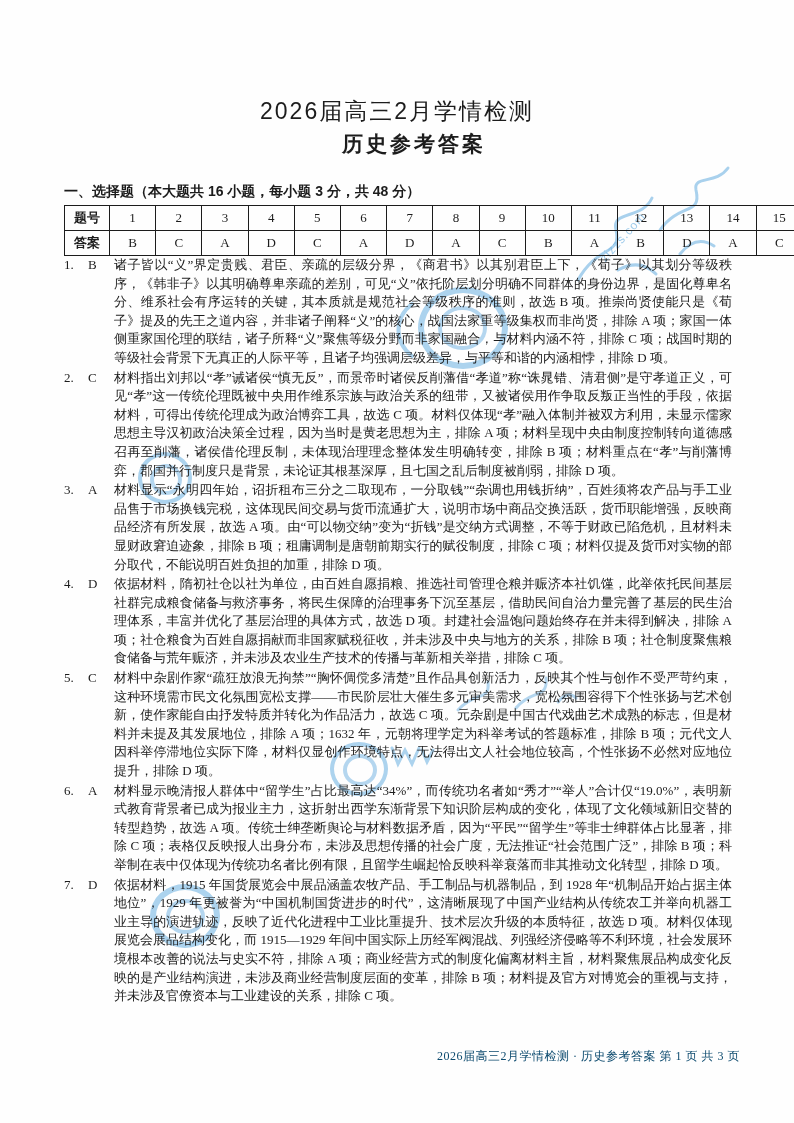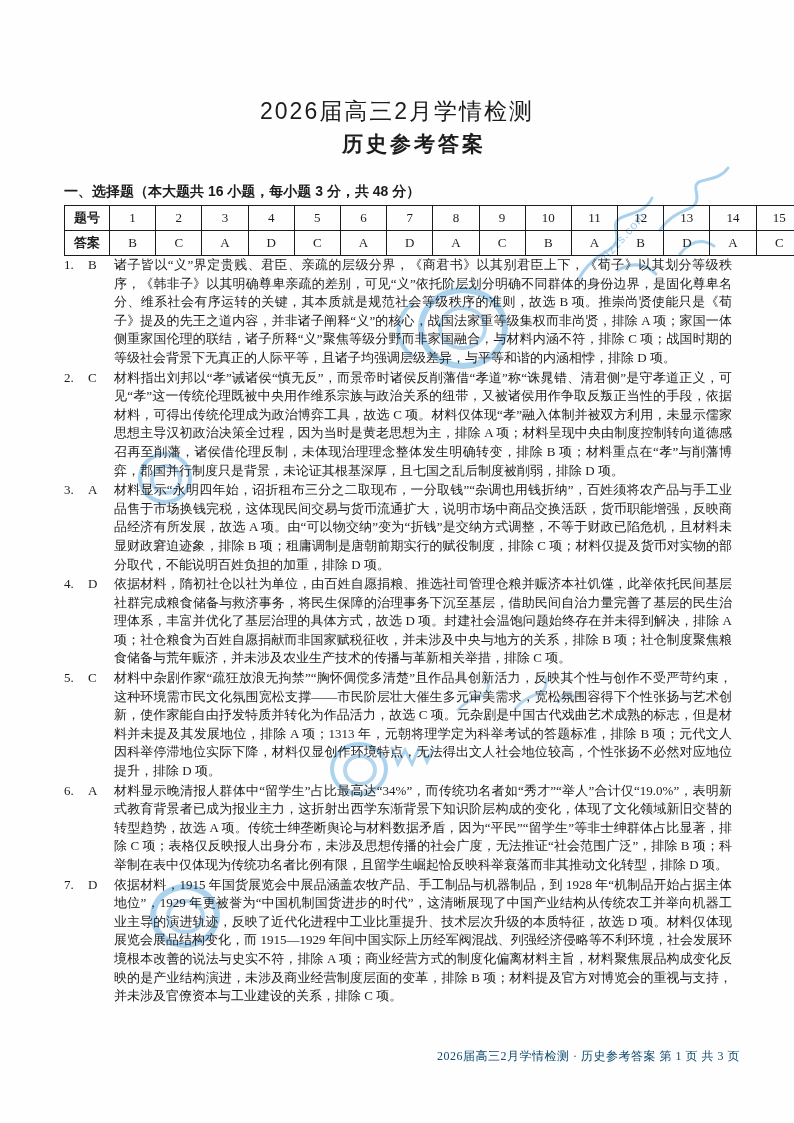--- a/index.html
+++ b/index.html
@@ -208,21 +208,21 @@
 
     <div class="exp-item">
       <span class="exp-num">4.</span>
       <span class="exp-ans">D</span>
       <div class="exp-text">依据材料，隋初社仓以社为单位，由百姓自愿捐粮、推选社司管理仓粮并赈济本社饥馑，此举依托民间基层社群完成粮食储备与救济事务，将民生保障的治理事务下沉至基层，借助民间自治力量完善了基层的民生治理体系，丰富并优化了基层治理的具体方式，故选 D 项。封建社会温饱问题始终存在并未得到解决，排除 A 项；社仓粮食为百姓自愿捐献而非国家赋税征收，并未涉及中央与地方的关系，排除 B 项；社仓制度聚焦粮食储备与荒年赈济，并未涉及农业生产技术的传播与革新相关举措，排除 C 项。</div>
     </div>
 
     <div class="exp-item">
       <span class="exp-num">5.</span>
       <span class="exp-ans">C</span>
-      <div class="exp-text">材料中杂剧作家“疏狂放浪无拘禁”“胸怀倜傥多清楚”且作品具创新活力，反映其个性与创作不受严苛约束，这种环境需市民文化氛围宽松支撑——市民阶层壮大催生多元审美需求，宽松氛围容得下个性张扬与艺术创新，使作家能自由抒发特质并转化为作品活力，故选 C 项。元杂剧是中国古代戏曲艺术成熟的标志，但是材料并未提及其发展地位，排除 A 项；1313 年，元朝将理学定为科举考试的答题标准，排除 B 项；元代文人因科举停滞地位实际下降，材料仅显创作环境特点，无法得出文人社会地位较高，个性张扬不必然对应地位提升，排除 D 项。</div>
+      <div class="exp-text">材料中杂剧作家“疏狂放浪无拘禁”“胸怀倜傥多清楚”且作品具创新活力，反映其个性与创作不受严苛约束，这种环境需市民文化氛围宽松支撑——市民阶层壮大催生多元审美需求，宽松氛围容得下个性张扬与艺术创新，使作家能自由抒发特质并转化为作品活力，故选 C 项。元杂剧是中国古代戏曲艺术成熟的标志，但是材料并未提及其发展地位，排除 A 项；1632 年，元朝将理学定为科举考试的答题标准，排除 B 项；元代文人因科举停滞地位实际下降，材料仅显创作环境特点，无法得出文人社会地位较高，个性张扬不必然对应地位提升，排除 D 项。</div>
     </div>
 
     <div class="exp-item">
       <span class="exp-num">6.</span>
       <span class="exp-ans">A</span>
       <div class="exp-text">材料显示晚清报人群体中“留学生”占比最高达“34%”，而传统功名者如“秀才”“举人”合计仅“19.0%”，表明新式教育背景者已成为报业主力，这折射出西学东渐背景下知识阶层构成的变化，体现了文化领域新旧交替的转型趋势，故选 A 项。传统士绅垄断舆论与材料数据矛盾，因为“平民”“留学生”等非士绅群体占比显著，排除 C 项；表格仅反映报人出身分布，未涉及思想传播的社会广度，无法推证“社会范围广泛”，排除 B 项；科举制在表中仅体现为传统功名者比例有限，且留学生崛起恰反映科举衰落而非其推动文化转型，排除 D 项。</div>
     </div>
 
     <div class="exp-item">
       <span class="exp-num">7.</span>

